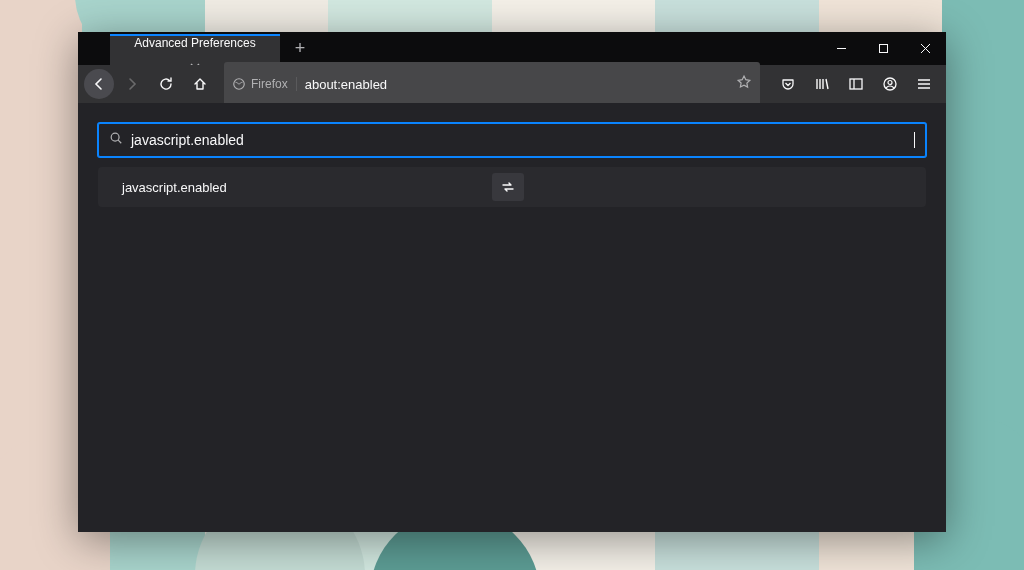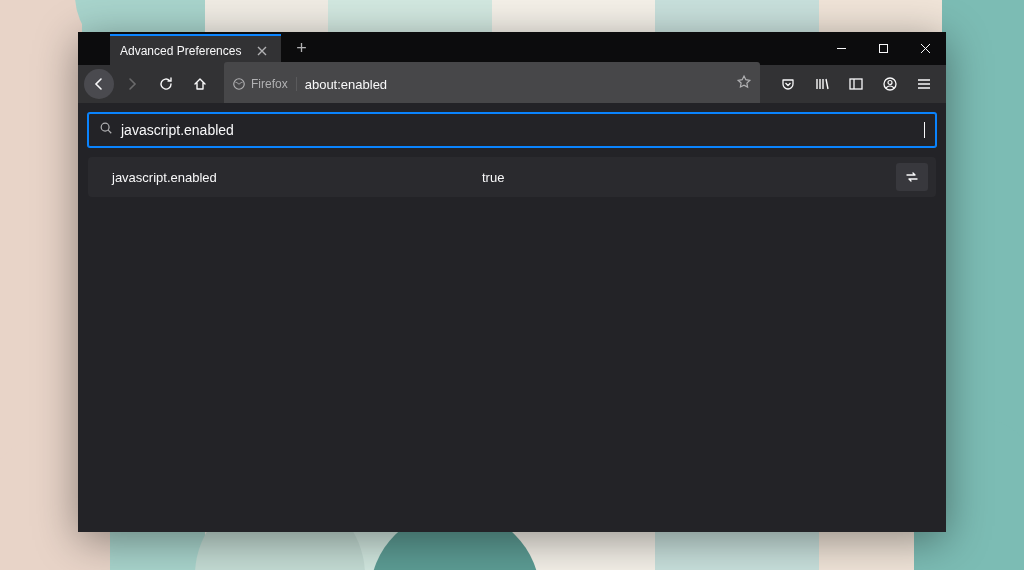--- a/index.html
+++ b/index.html
@@ -38,20 +38,21 @@
     .tab-spacer-left { width: 32px; }
     .tab {
       background: #323234;
       display: flex;
       align-items: center;
       padding: 0 10px;
       gap: 12px;
       min-width: 170px;
       border-top: 2px solid #0a84ff;
       margin-top: 2px;
+      flex-direction: column;
     }
     .tab-title { color: #f9f9fa; font-size: 12px; flex: 1; }
     .tab-close { color: #b1b1b3; font-size: 14px; cursor: pointer; display: flex; align-items: center; justify-content: center; width: 18px; height: 18px; }
     .new-tab-btn {
       display: flex;
       align-items: center;
       justify-content: center;
       width: 32px;
       color: #b1b1b3;
       font-size: 18px;
@@ -117,21 +118,21 @@
       padding-right: 8px;
       color: #b1b1b3;
       font-size: 12px;
     }
     .url-text { color: #f9f9fa; font-size: 13px; flex: 1; }
     .url-star { color: #b1b1b3; cursor: pointer; }
     .toolbar-icons { display: flex; align-items: center; gap: 2px; margin-left: 4px; }
     .content-area {
       flex: 1;
       background: #232327;
-      padding: 10px;
+      padding: 20px;
       display: flex;
       flex-direction: column;
     }
     .search-box {
       height: 34px;
       background: #232327;
       border: 1px solid #0a84ff;
       box-shadow: 0 0 0 1px #0a84ff;
       border-radius: 2px;
       display: flex;
@@ -290,21 +291,20 @@
       <span class="search-icon">
         <svg width="14" height="14" viewBox="0 0 16 16">
             <circle cx="7" cy="7" r="4.5" stroke="currentColor" stroke-width="1.4" fill="none"></circle>
             <path d="M10.5 10.5L14 14" stroke="currentColor" stroke-width="1.4"></path>
           </svg>
       </span>
       <span class="search-input search-cursor">javascript.enabled</span>
     </div>
     <div class="result-row">
       <span class="pref-name">javascript.enabled</span>
-      <span class="pref-value">true</span>
       <div class="toggle-btn">
         <svg width="16" height="16" viewBox="0 0 16 16">
             <path d="M3 6h8l-2-2M13 10H5l2 2" stroke="currentColor" stroke-width="1.4" fill="none" stroke-linecap="round" stroke-linejoin="round"></path>
           </svg>
       </div>
     </div>
   </div>
 </div>
 
 </body></html>

